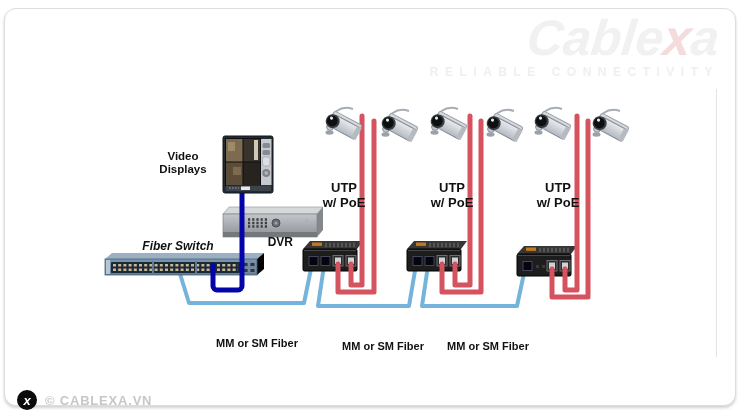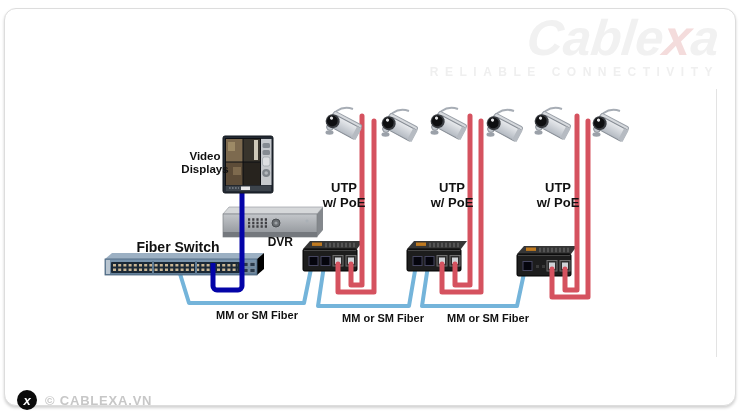--- a/index.html
+++ b/index.html
@@ -9,26 +9,26 @@
         border:1px solid #ddd;border-radius:12px;box-shadow:0 2px 3px rgba(0,0,0,.18);}
   .right-rule{position:absolute;left:711px;top:80px;width:1px;height:268px;background:#e3e3e3;}
   
   .watermark{position:absolute;top:4px;right:16px;text-align:right;user-select:none;}
   .wordmark{font-size:50px;font-weight:bold;font-style:italic;letter-spacing:0px;
             color:#f1f1f1;transform:skewX(-6deg);line-height:1.0;}
   .wordmark .accent{color:#f4dcdc;}
   .tagline{margin-top:2px;font-size:12px;font-weight:bold;letter-spacing:6.5px;color:#efefef;}
   
   .lbl{position:absolute;font-weight:bold;color:#111;text-align:center;line-height:1.12;}
-  .lbl-video{left:176px;top:141px;width:48px;font-size:11.5px;}
+  .lbl-video{left:154px;top:141px;width:48px;font-size:11.5px;}
   .lbl-dvr{left:244px;top:227px;width:44px;font-size:12px;text-align:right;}
-  .lbl-switch{left:127px;top:231px;width:92px;font-size:14px;}
+  .lbl-switch{left:127px;top:231px;width:92px;font-size:12px;font-style:italic;}
   .lbl-utp{width:48px;font-size:13px;top:172px;}
   .lbl-utp1{left:315px;} .lbl-utp2{left:423px;} .lbl-utp3{left:529px;}
-  .lbl-fiber{width:124px;font-size:11px;}
+  .lbl-fiber{width:124px;font-size:11px;margin-top:28px;}
   .lbl-fiber1{left:190px;top:300px;} .lbl-fiber2{left:316px;top:303px;} .lbl-fiber3{left:421px;top:303px;}
   
   .utp-cable{stroke:var(--utp-cable,#d5525f);stroke-width:5;fill:none;stroke-linecap:round;stroke-linejoin:round;}
   .fiber-cable{stroke:var(--fiber-cable,#74b4da);stroke-width:4;fill:none;stroke-linecap:butt;stroke-linejoin:round;}
   .dvr-cable{stroke:var(--dvr-cable,#0404a8);stroke-width:5;fill:none;stroke-linejoin:round;}
   svg.diagram{position:absolute;left:0;top:0;}
   
   .footer{position:absolute;left:12px;top:381px;display:flex;align-items:center;gap:8px;}
   .footer-mark{width:20px;height:20px;border-radius:50%;background:#0b0b0b;color:#fff;
                display:flex;align-items:center;justify-content:center;

